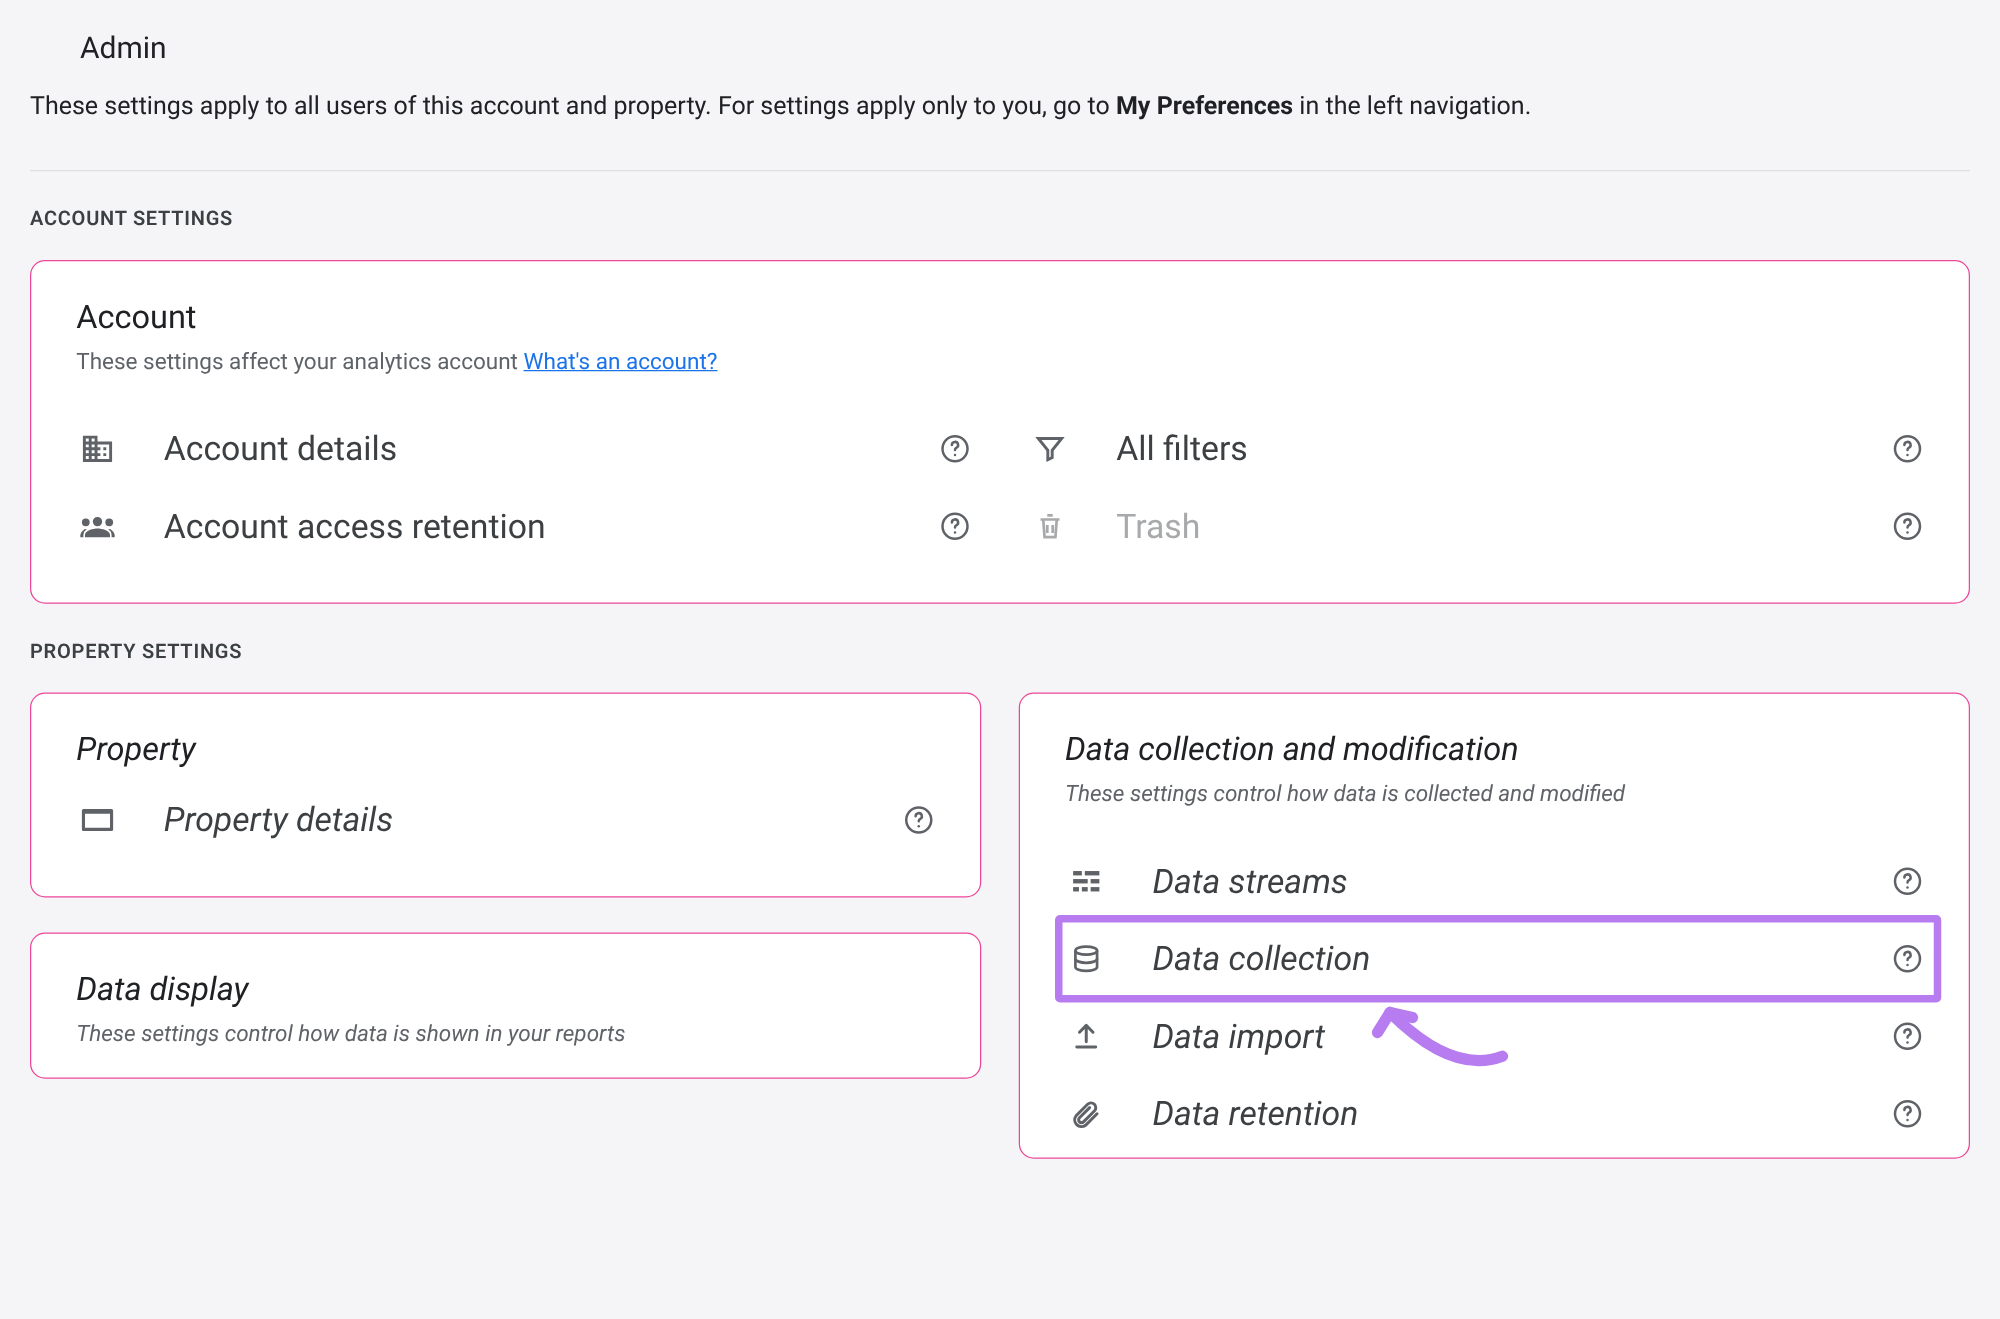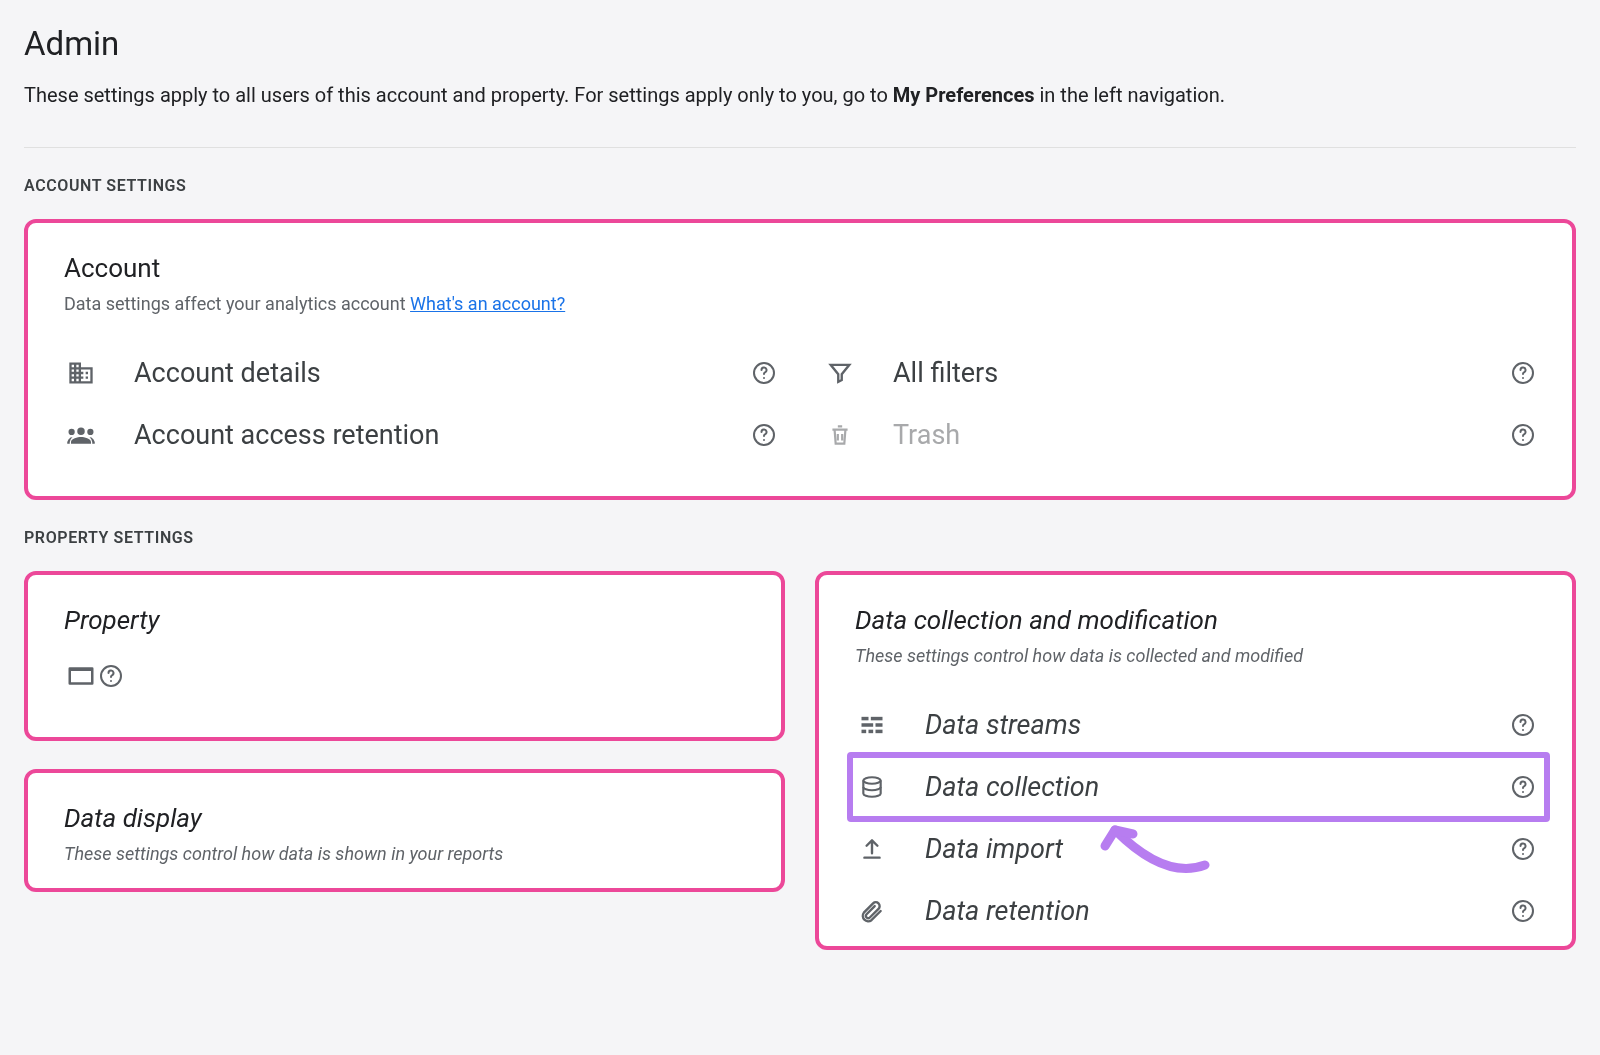--- a/index.html
+++ b/index.html
@@ -5,23 +5,24 @@
   * { box-sizing: border-box; margin: 0; padding: 0; }
   body {
     font-family: "Google Sans", Roboto, Arial, sans-serif;
     background: #f5f5f7;
     color: #202124;
     padding: 24px 24px 0 24px;
     width: 1600px;
     min-height: 1055px;
   }
   .page-title {
-    font-size: 33px;
+    font-size: 24px;
     font-weight: 400;
     margin-bottom: 18px;
+    margin-left: 40px;
   }
   .page-subtitle {
     font-size: 20px;
     color: #202124;
     margin-bottom: 38px;
     line-height: 1.4;
   }
   .page-subtitle b { font-weight: 700; }
   hr.divider {
     border: none;
@@ -30,21 +31,21 @@
   }
   .section-heading {
     font-size: 16px;
     font-weight: 600;
     letter-spacing: 0.6px;
     color: #3c4043;
     margin-bottom: 24px;
   }
   .card {
     background: #fff;
-    border: 4px solid #ec4899;
+    border: 1px solid #ec4899;
     border-radius: 12px;
     padding: 30px 30px 30px 36px;
     margin-bottom: 28px;
   }
   .card-title {
     font-size: 26px;
     font-weight: 400;
     margin-bottom: 10px;
   }
   .card-desc {
@@ -122,21 +123,21 @@
 <p class="page-subtitle">
   <span>These settings apply to all users of this account and property. For settings apply only to you, go to </span><b>My Preferences</b><span> in the left navigation.</span>
 </p>
 <hr class="divider">
 
 <div class="section-heading">ACCOUNT SETTINGS</div>
 
 <div class="card">
   <div class="card-title">Account</div>
   <div class="card-desc">
-    <span>Data settings affect your analytics account </span><a href="#">What's an account?</a>
+    <span>These settings affect your analytics account </span><a href="#">What's an account?</a>
   </div>
   <div class="row-grid-2">
 
     <div class="row-item">
       <span class="icon">
         <svg width="28" height="28" viewBox="0 0 24 24" fill="currentColor">
             <path d="M12 7V3H2v18h20V7H12zM6 19H4v-2h2v2zm0-4H4v-2h2v2zm0-4H4V9h2v2zm0-4H4V5h2v2zm4 12H8v-2h2v2zm0-4H8v-2h2v2zm0-4H8V9h2v2zm0-4H8V5h2v2zm10 12h-8v-2h2v-2h-2v-2h2v-2h-2V9h8v10zm-2-8h-2v2h2v-2zm0 4h-2v2h2v-2z"></path>
           </svg>
       </span>
       <span class="label">Account details</span>
@@ -206,20 +207,21 @@
   <div>
     <div class="card">
       <div class="card-title">Property</div>
       <div class="row-item">
         <span class="icon">
           <svg width="30" height="30" viewBox="0 0 24 24" fill="currentColor">
               <path d="M3 5h18a1 1 0 0 1 1 1v12a1 1 0 0 1-1 1H3a1 1 0 0 1-1-1V6a1 1 0 0 1 1-1zm1 3v9h16V8H4zm0-2h16V6H4v0z"></path>
               <rect x="13" y="11" width="6" height="3" fill="#fff"></rect>
             </svg>
         </span>
+        <span class="label">Property details</span>
         <span class="help">
           <svg width="24" height="24" viewBox="0 0 24 24" fill="none" stroke="currentColor" stroke-width="2">
               <circle cx="12" cy="12" r="10"></circle>
               <path d="M9.5 9a2.5 2.5 0 1 1 3.5 2.3c-.8.4-1 1-1 1.7" stroke-linecap="round"></path>
               <circle cx="12" cy="17" r="1" fill="currentColor" stroke="none"></circle>
             </svg>
         </span>
       </div>
     </div>
 

